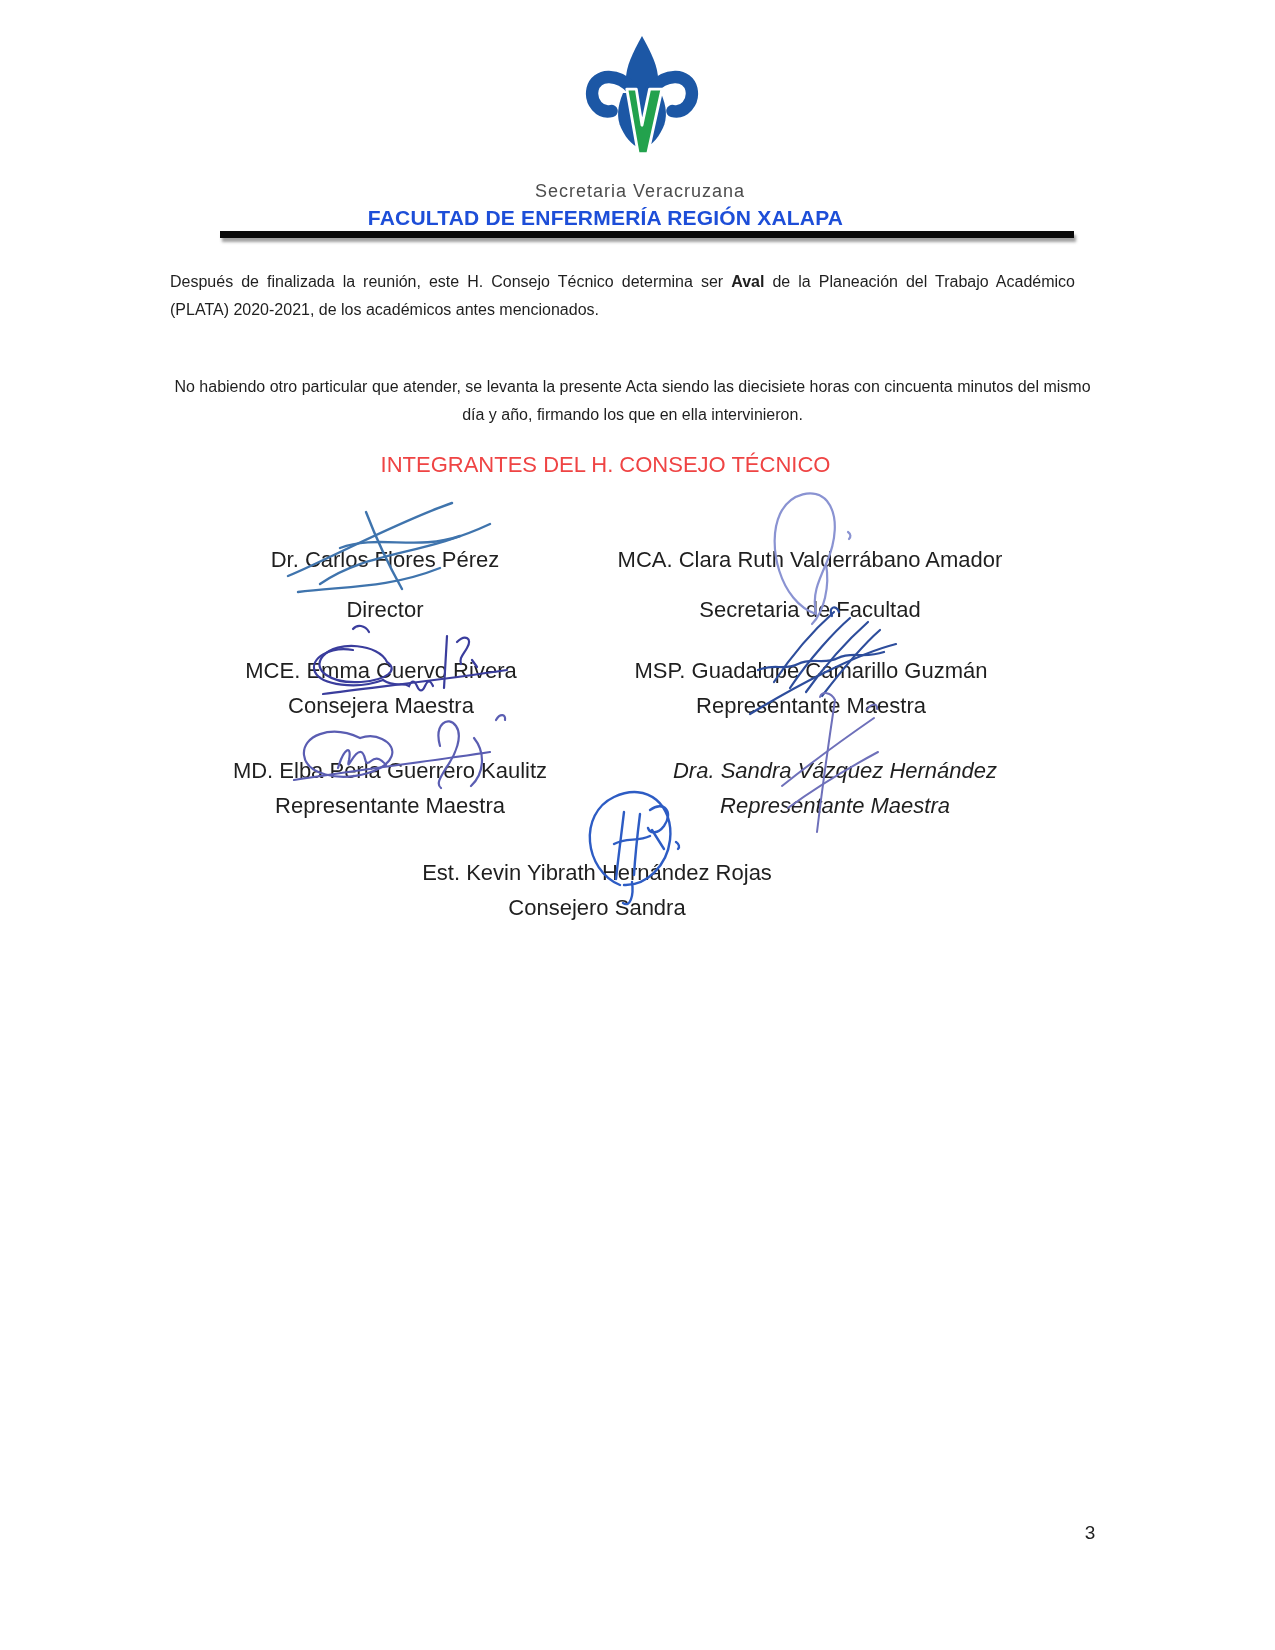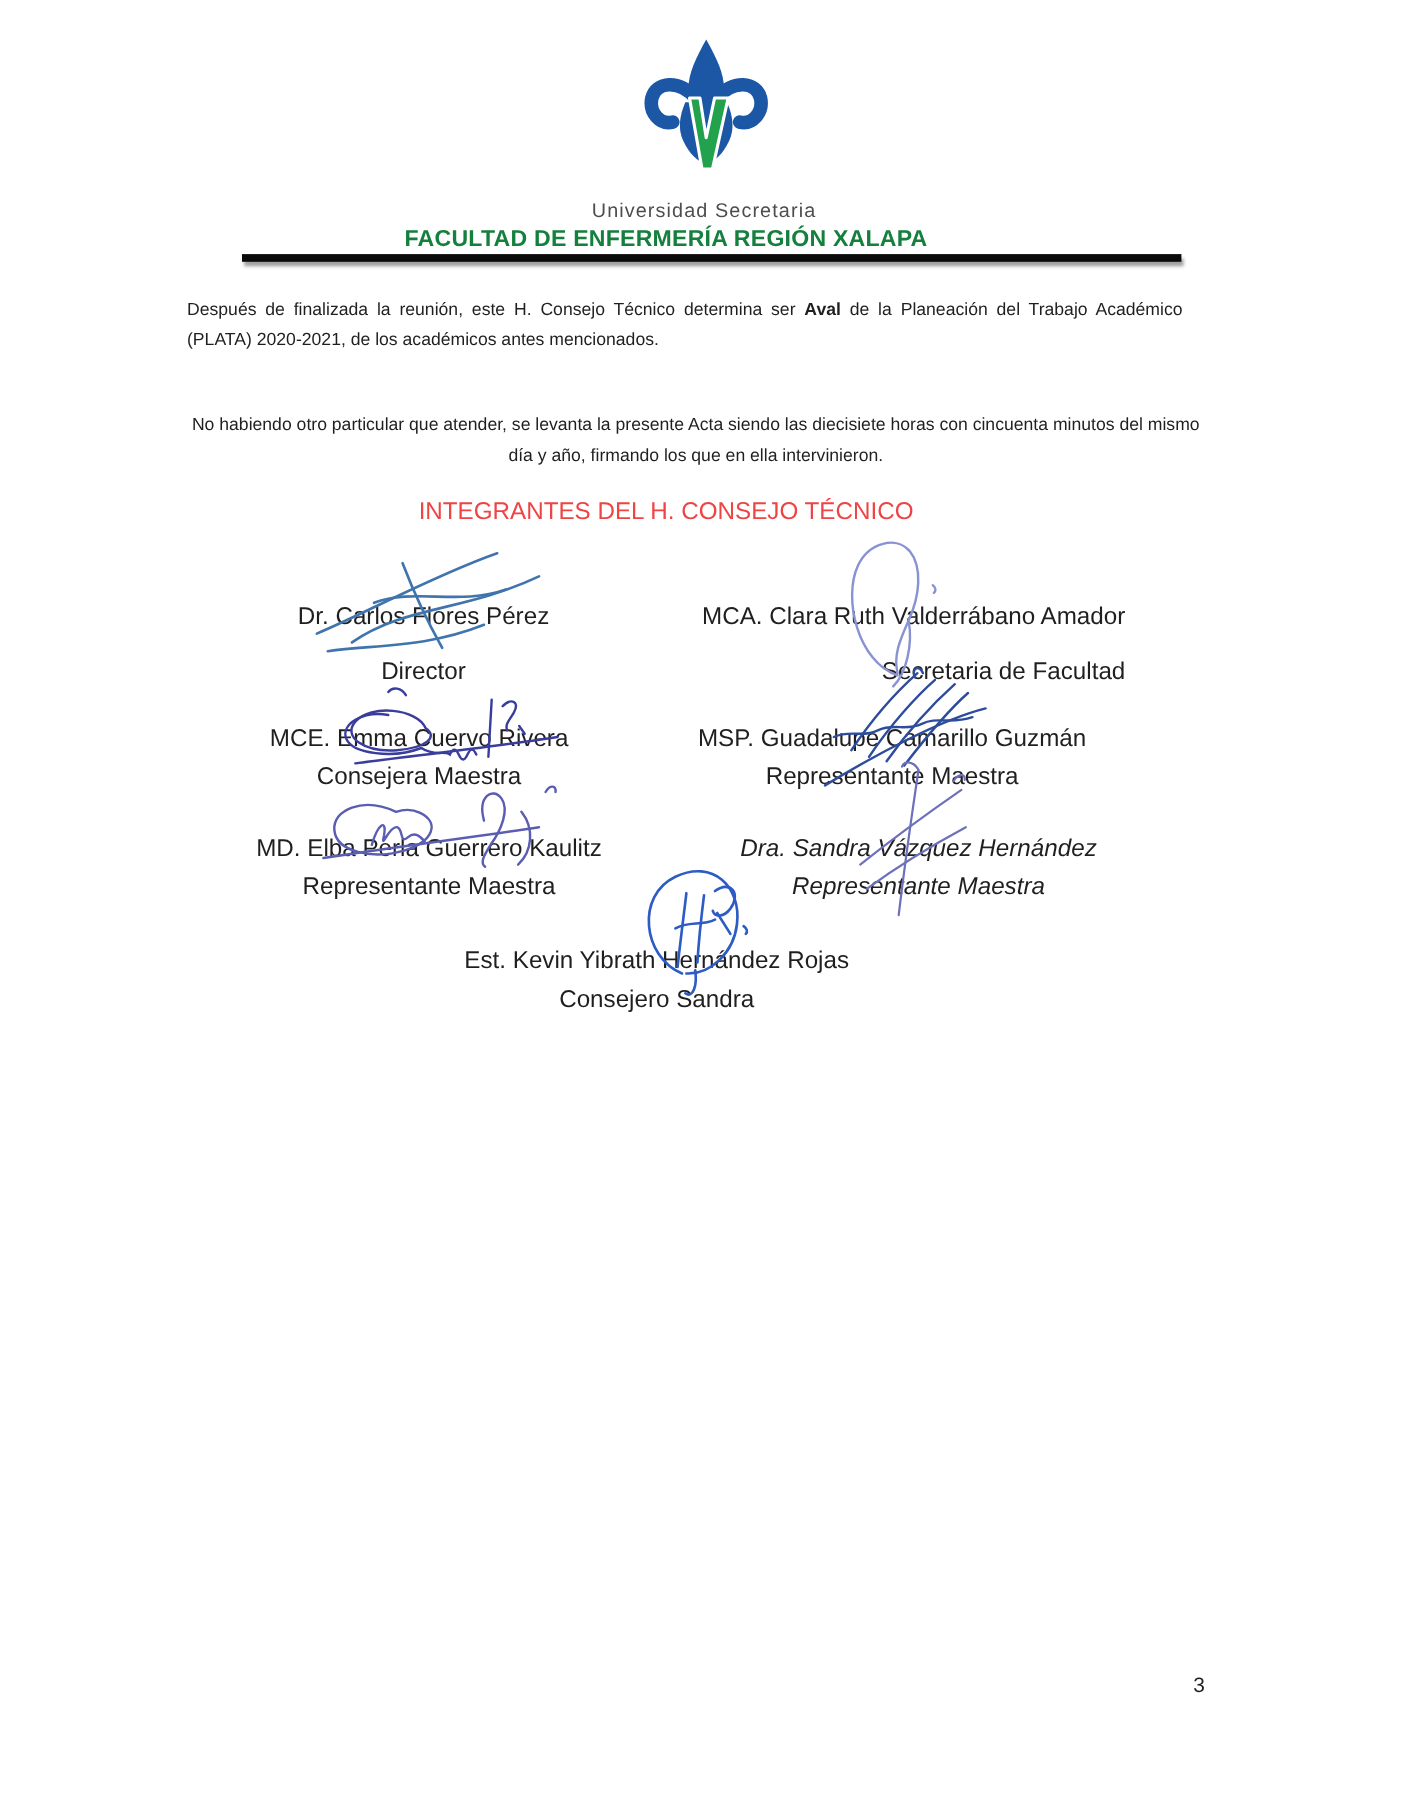--- a/index.html
+++ b/index.html
@@ -11,21 +11,21 @@
     color:#1f1f1f;
     overflow:hidden;
   }
   .logo-svg { position:absolute; left:585px; top:34px; width:114px; height:133px; }
   .wordmark {
     position:absolute; left:440px; top:181px; width:400px;
     text-align:center; font-size:18px; color:#4d4d4d; letter-spacing:1px;
   }
   .faculty-header {
     position:absolute; left:178px; top:206px; width:855px;
-    text-align:center; font-size:21px; font-weight:bold; color:#15803d;
+    text-align:center; font-size:21px; font-weight:bold; color:#1d4ed8;
     letter-spacing:0.2px;
   }
   .header-rule {
     position:absolute; left:220px; top:231px; width:854px; height:7px;
     background:#0a0a0a;
     box-shadow:2px 4px 3px rgba(110,110,110,0.65);
   }
   .para {
     position:absolute; left:170px; width:925px;
     font-size:16px; line-height:28px; color:#1f1f1f;
@@ -34,21 +34,21 @@
   .para-2 { top:357px; text-align:center; }
   .signatories-heading {
     position:absolute; left:178px; top:452px; width:855px;
     text-align:center; font-size:22px; color:#ef4444;
   }
   .sig-block { position:absolute; width:426px; text-align:center; }
   .sig-name { font-size:22px; line-height:22px; white-space:nowrap; }
   .sig-role { font-size:22px; line-height:22px; margin-top:13px; white-space:nowrap; }
   .sig-role.wide-gap { margin-top:28px; }
   .row1-left  { left:172px; top:549px; }
-  .row1-right { left:597px; top:549px;text-align:right; }
+  .row1-right { left:597px; top:549px; }
   .row2-left  { left:168px; top:660px; }
   .row2-right { left:598px; top:660px; }
   .row3-left  { left:177px; top:760px; }
   .row3-right { left:622px; top:760px;font-style:italic; }
   .row4-center{ left:384px; top:862px; }
   .signature { position:absolute; pointer-events:none; }
   .sig-carlos    { left:282px; top:496px; width:220px; height:100px; }
   .sig-clara     { left:760px; top:486px; width:115px; height:145px; }
   .sig-emma      { left:295px; top:622px; width:215px; height:85px;  }
   .sig-guadalupe { left:748px; top:602px; width:150px; height:115px; }
@@ -65,21 +65,21 @@
 
 <div class="page">
 
   <svg class="logo-svg" viewBox="0 0 120 140" aria-hidden="true">
     <path d="M60,2 C50,20 43,34 43,49 C43,62 51,69 60,69 C69,69 77,62 77,49 C77,34 70,20 60,2 Z" fill="#1c57a5"></path>
     <path fill="none" stroke-width="13" stroke-linecap="round" d="M50,58 C34,40 12,42 8,58 C5,72 16,84 28,81" stroke="#1c57a5"></path>
     <path fill="none" stroke-width="13" stroke-linecap="round" d="M70,58 C86,40 108,42 112,58 C115,72 104,84 92,81" stroke="#1c57a5"></path>
     <path d="M40,62 C34,76 33,88 38,99 C44,112 52,119 60,121 C68,119 76,112 82,99 C87,88 86,76 80,62 Z" fill="#1c57a5"></path>
     <path stroke="#ffffff" stroke-width="3" stroke-linejoin="round" d="M44,58 L56,126 L66,126 L81,58 L68,58 L60,96 L54,58 Z" fill="#23a24d"></path>
   </svg>
-  <div class="wordmark">Universidad Secretaria</div>
+  <div class="wordmark">Secretaria Veracruzana</div>
 
   <div class="faculty-header">FACULTAD DE ENFERMERÍA REGIÓN XALAPA</div>
   <div class="header-rule"></div>
 
   <p class="para para-1"><span>Después de finalizada la reunión, este H. Consejo Técnico determina ser </span><b>Aval</b><span> de la Planeación del Trabajo Académico (PLATA) 2020-2021, de los académicos antes mencionados.</span></p>
 
   <p class="para para-2">No habiendo otro particular que atender, se levanta la presente Acta siendo las diecisiete horas con cincuenta minutos del mismo día y año, firmando los que en ella intervinieron.</p>
 
   <div class="signatories-heading">INTEGRANTES DEL H. CONSEJO TÉCNICO</div>
 

